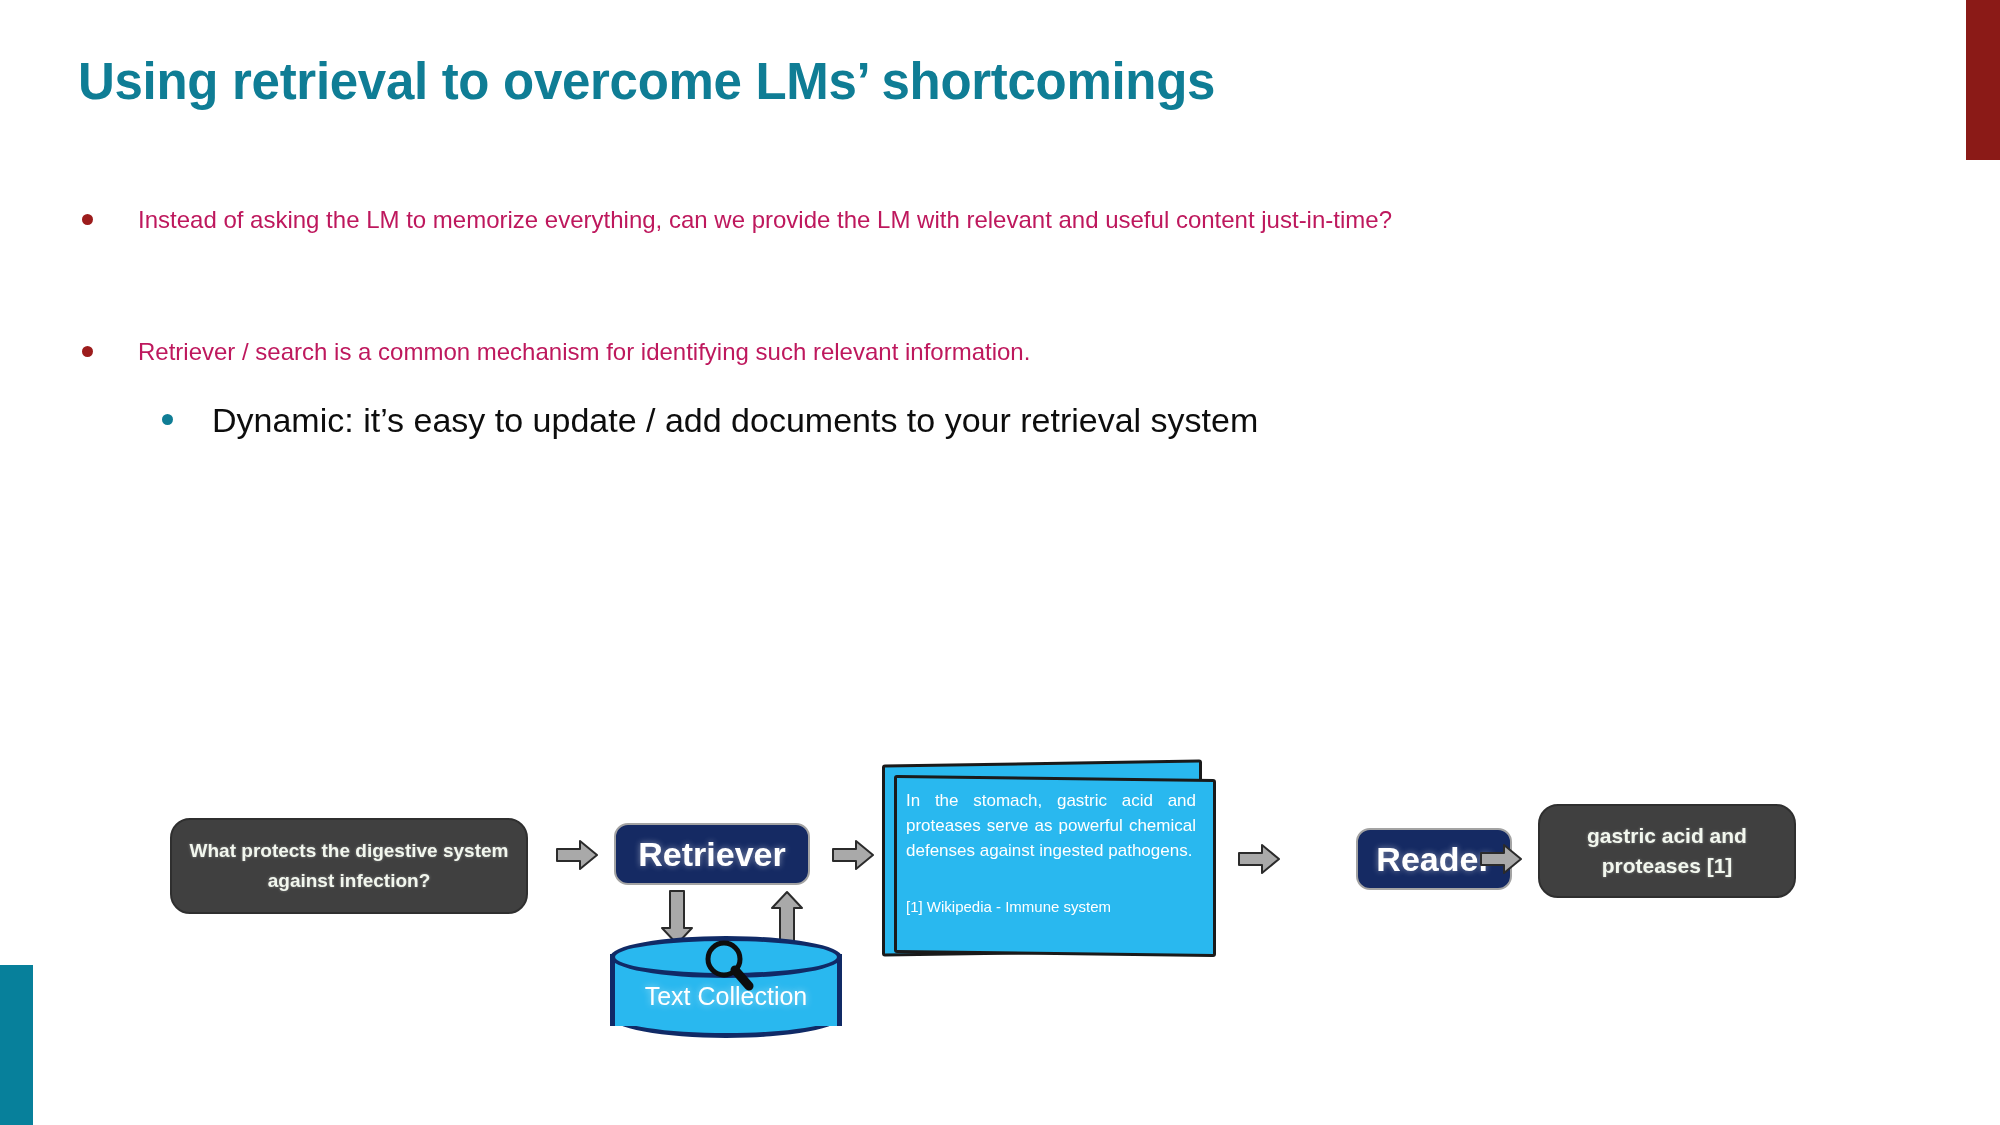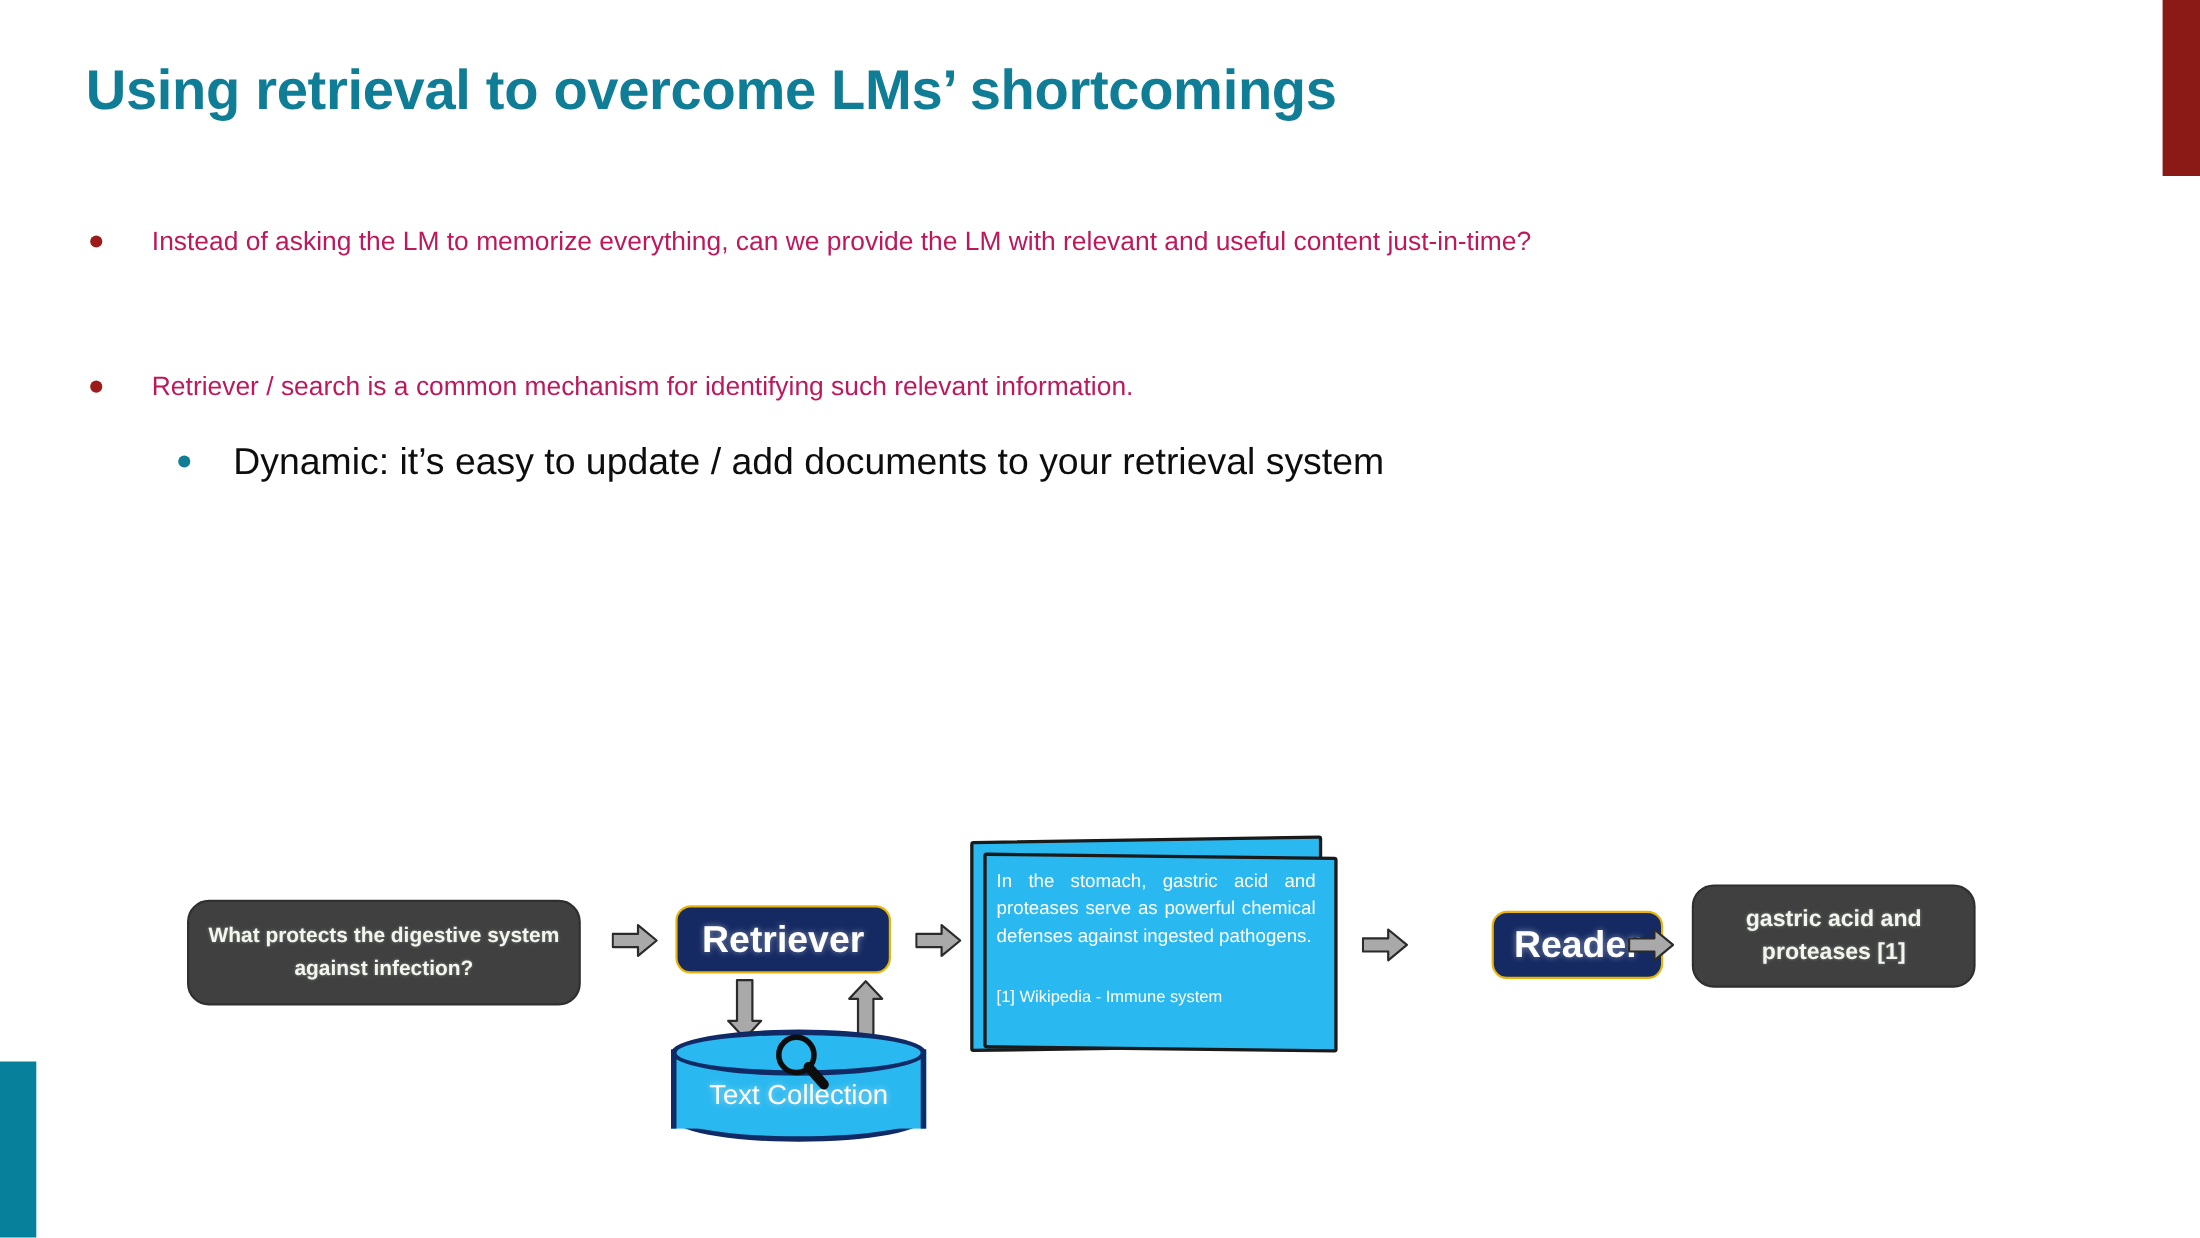--- a/index.html
+++ b/index.html
@@ -115,21 +115,21 @@
     color: #f2f7ee;
     font-weight: bold;
     font-size: 19px;
     line-height: 30px;
     text-shadow: 0 0 3px rgba(255,255,255,0.35);
     padding: 4px 10px;
   }
 
   .navy-box {
     background: #152a63;
-    border: 2px solid #eab308;
+    border: 2px solid #a3a3a3;
     border-radius: 14px;
     color: #ffffff;
     font-weight: bold;
     font-size: 34px;
     text-shadow: 0 0 6px rgba(255,255,255,0.45);
   }
 
   
   #question-box {
     left: 0px;

